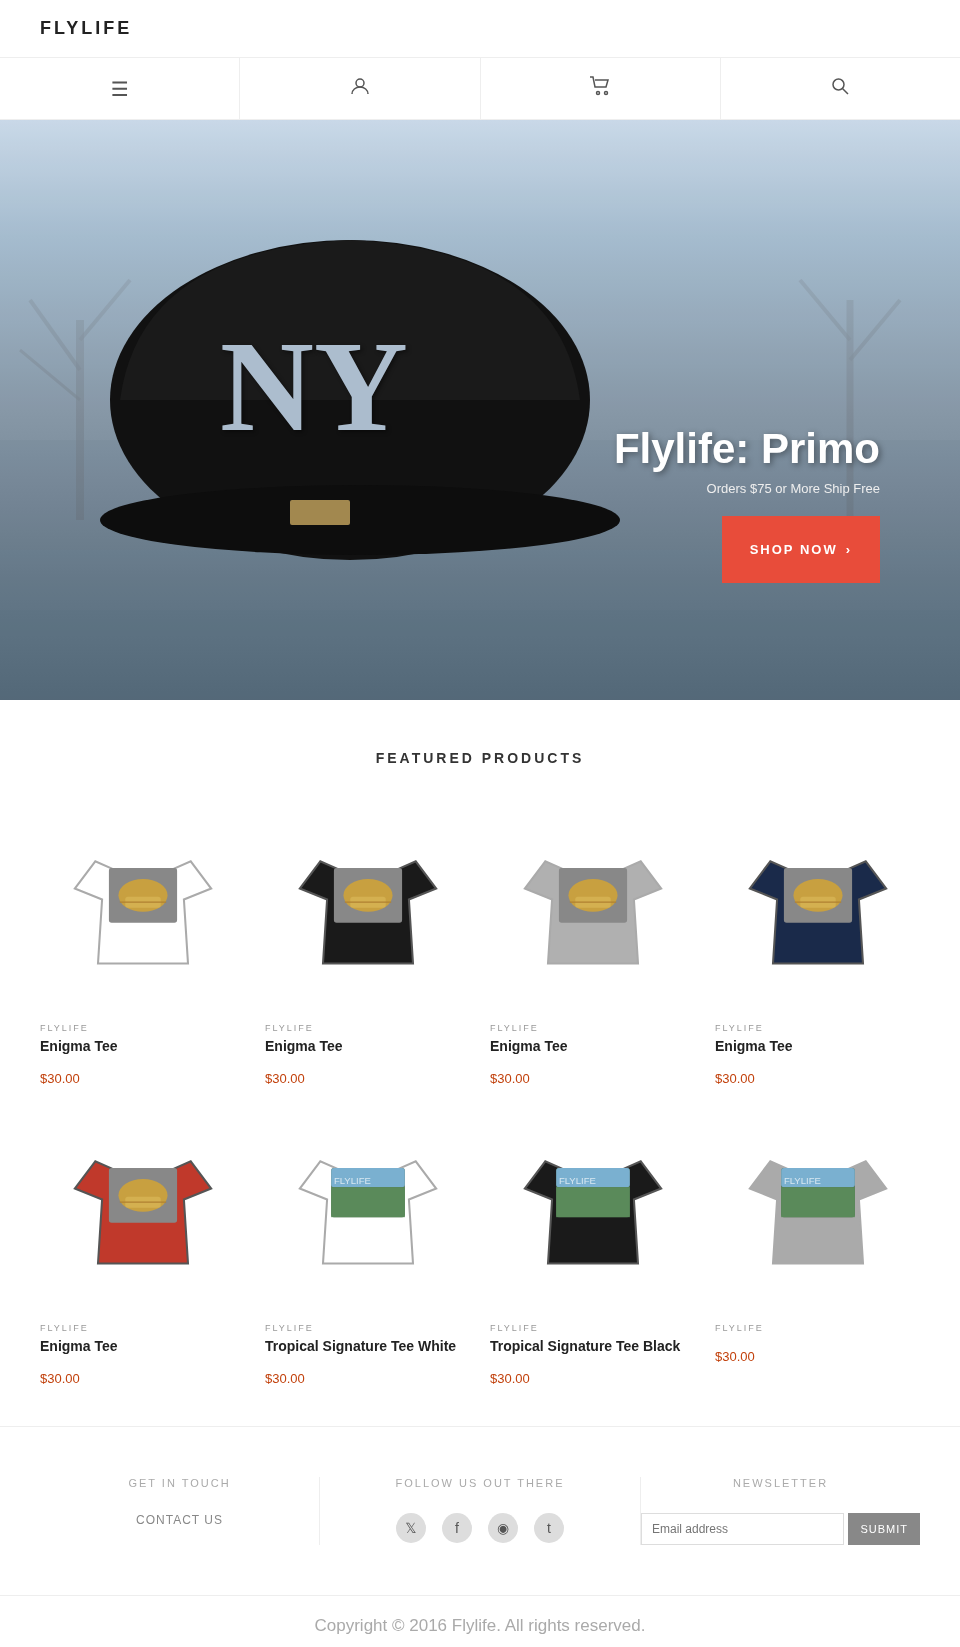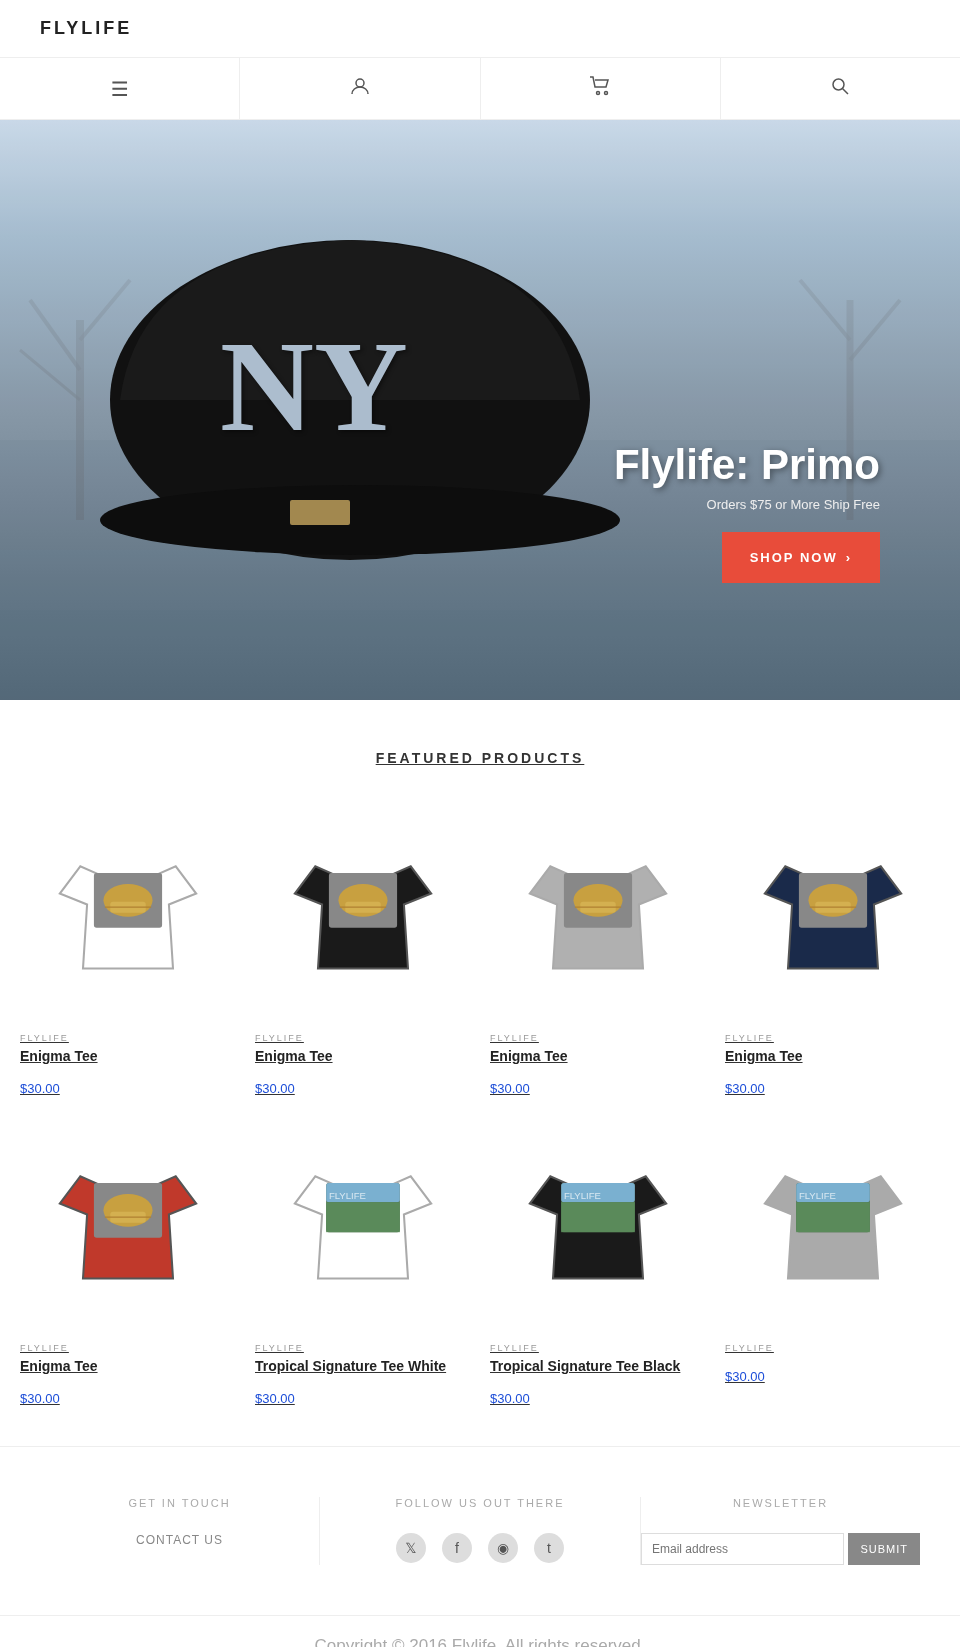--- a/index.html
+++ b/index.html
@@ -75,33 +75,32 @@
       font-size: 13px;
       color: #eee;
       margin-bottom: 20px;
     }
     .shop-now-btn {
       display: inline-flex;
       align-items: center;
       gap: 8px;
       background: #e84c3a;
       color: #fff;
-      padding: 18px 28px;
+      padding: 26px 28px;
       font-size: 13px;
       font-weight: bold;
       letter-spacing: 2px;
       text-transform: uppercase;
       cursor: pointer;
       border: none;
     }
 
     
     .featured-section {
-      padding: 50px 20px 40px;
-      text-decoration: underline;
+      padding: 50px 40px 40px;
     }
     .section-title {
       text-align: center;
       font-size: 14px;
       font-weight: bold;
       letter-spacing: 3px;
       text-transform: uppercase;
       color: #333;
       margin-bottom: 40px;
     }
@@ -135,21 +134,21 @@
     }
     .product-name {
       font-size: 14px;
       font-weight: bold;
       color: #222;
       margin-bottom: 6px;
       line-height: 1.3;
     }
     .product-price {
       font-size: 13px;
-      color: #1d4ed8;
+      color: #c2410c;
       margin-top: 16px;
     }
 
     
     .site-footer {
       border-top: 1px solid #eee;
       display: grid;
       grid-template-columns: 1fr 1fr 1fr;
       padding: 50px 40px;
       gap: 20px;

